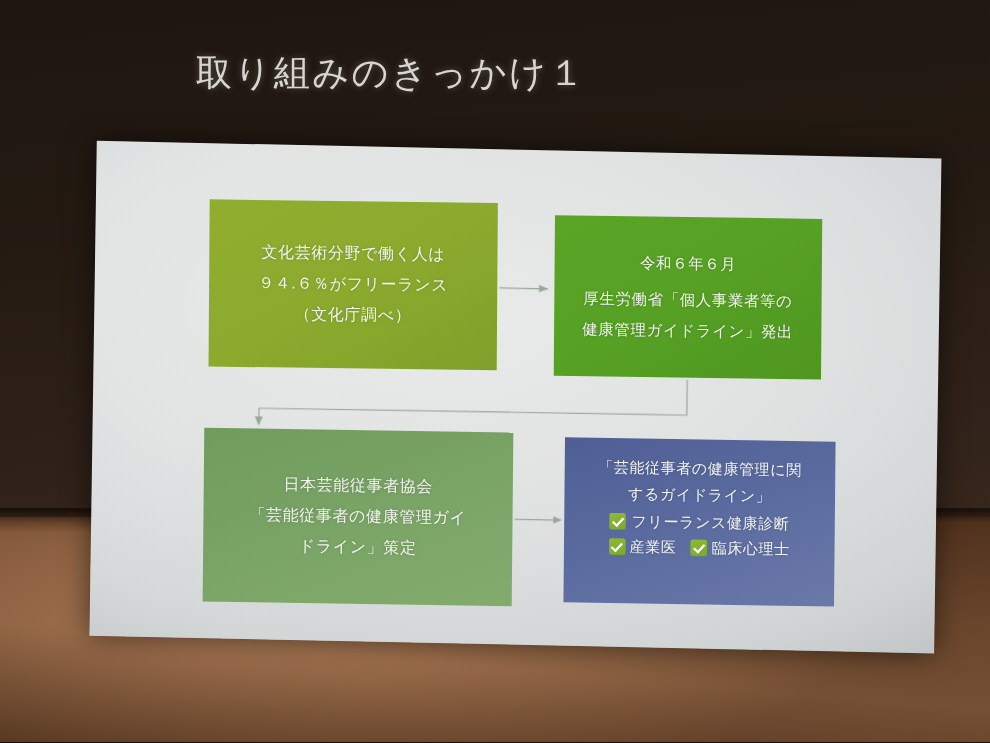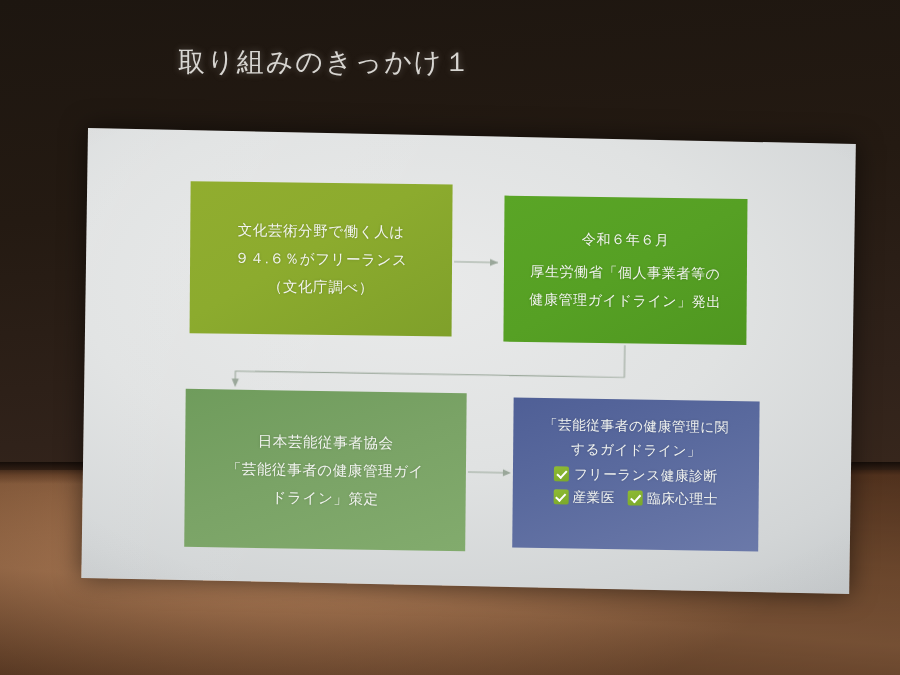--- a/index.html
+++ b/index.html
@@ -75,21 +75,21 @@
       linear-gradient(115deg, rgba(255,255,255,.10) 0%, rgba(255,255,255,0) 42%),
       radial-gradient(ellipse 120% 110% at 50% 45%, rgba(255,255,255,0) 55%, rgba(70,70,75,.16) 100%);
     pointer-events: none;
   }
 
   
   #slide-title {
     position: absolute;
     left: 178px;
     top: 44px;
-    font-size: 27px;
+    font-size: 33px;
     letter-spacing: 2px;
     color: #d8d6d2;
     text-shadow: 0 0 7px rgba(180,175,168,.45);
     white-space: nowrap;
     z-index: 5;
   }
 
   
   .box {
     position: absolute;

